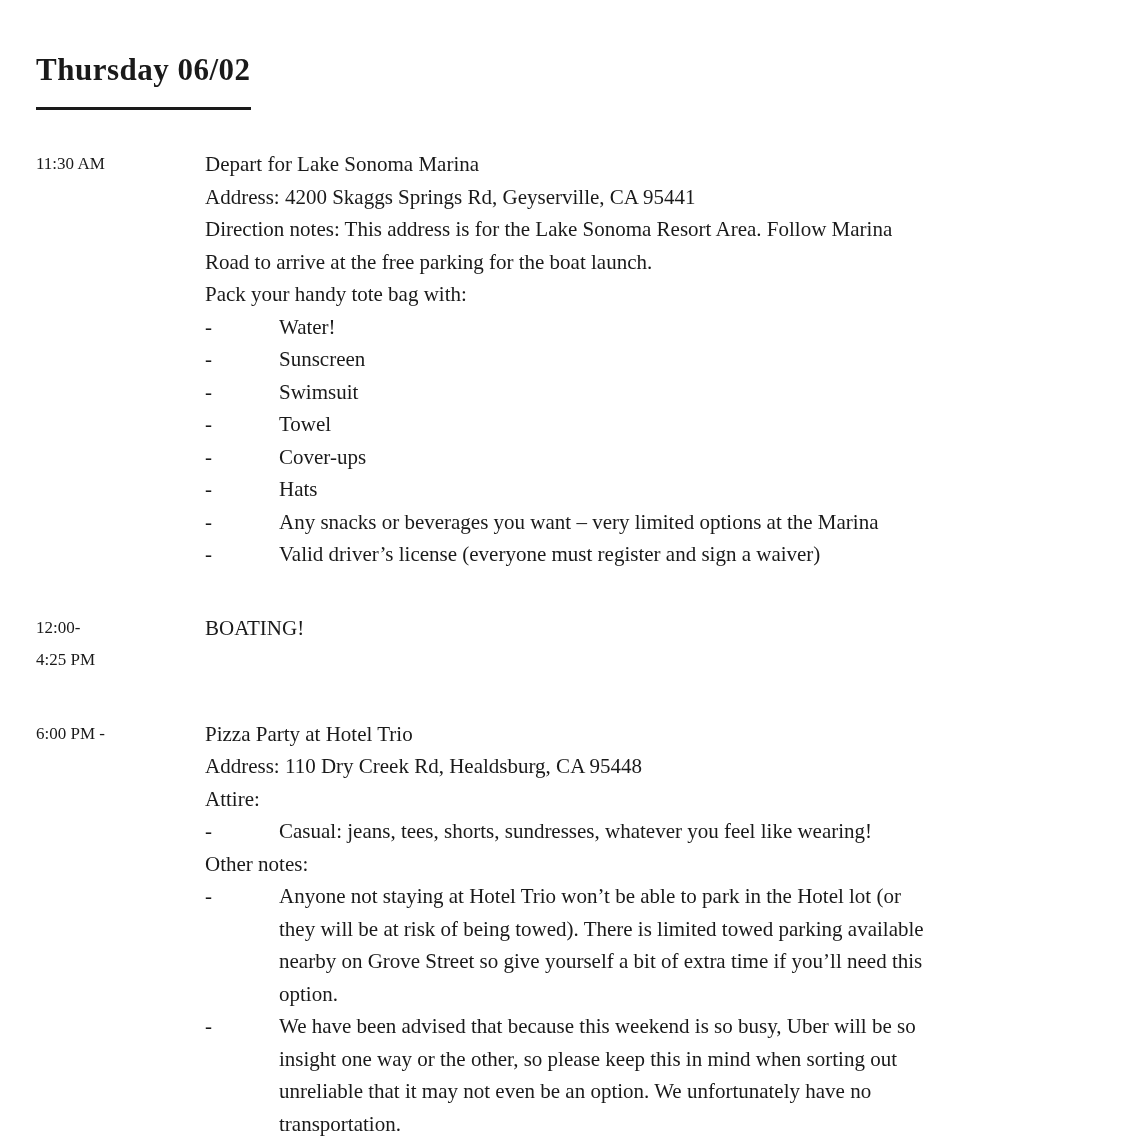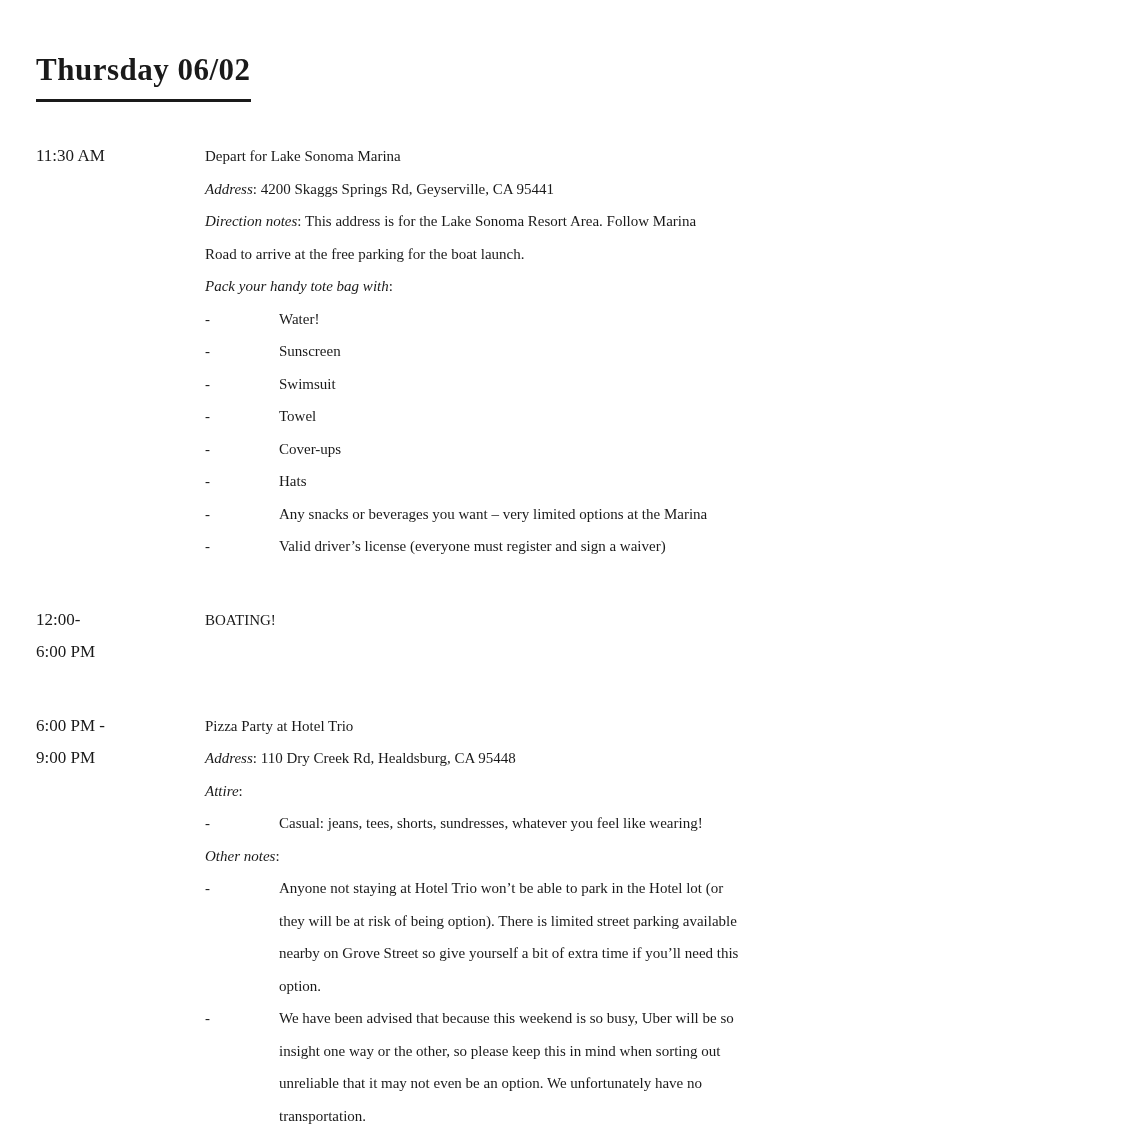--- a/index.html
+++ b/index.html
@@ -13,40 +13,40 @@
     font-family: "Liberation Serif", "DejaVu Serif", serif;
     color: #1a1a1a;
     overflow: hidden;
   }
   .day-heading {
     display: inline-block;
     font-size: 31px;
     font-weight: bold;
     letter-spacing: 0.5px;
     border-bottom: 3px solid #1a1a1a;
-    padding-bottom: 11px;
+    padding-bottom: 19px;
     margin: 0 0 38px 0;
   }
   .schedule { display: block; }
   .entry { display: flex; align-items: flex-start; }
   .entry + .entry { margin-top: 41px; }
   .time-cell {
     flex: 0 0 169px;
     font-size: 17px;
     line-height: 32.5px;
     white-space: nowrap;
   }
   .entry-content {
     flex: 1 1 auto;
-    font-size: 15px;
+    font-size: 21px;
     line-height: 32.5px;
     max-width: 900px;
   }
   .entry-line { min-height: 32.5px; }
-  .field-label { font-style: italic; }
+  .field-label { }
   .bullet-row { display: flex; align-items: flex-start; }
   .bullet-dash { flex: 0 0 38px; }
   .bullet-text { flex: 1 1 auto; margin-left: 36px; }
 </style>
 </head>
 <body>
 
 <div class="page">
   <h1 class="day-heading">Thursday 06/02</h1>
   <div class="schedule">
@@ -106,47 +106,46 @@
             <span class="bullet-dash">-</span>
             <span class="bullet-text">
               <div class="entry-line">Valid driver’s license (everyone must register and sign a waiver)</div>
             </span>
           </div>
         </div>
       </div>
       <div class="entry">
         <div class="time-cell">
           <div class="entry-line">12:00-</div>
-          <div class="entry-line">6:00 PM</div>
+          <div class="entry-line">4:25 PM</div>
         </div>
         <div class="entry-content">
           <div class="entry-line">BOATING!</div>
         </div>
       </div>
       <div class="entry">
         <div class="time-cell">
           <div class="entry-line">6:00 PM -</div>
-          <div class="entry-line">9:00 PM</div>
         </div>
         <div class="entry-content">
           <div class="entry-line">Pizza Party at Hotel Trio</div>
           <div class="entry-line"><span class="field-label">Address</span><span>: 110 Dry Creek Rd, Healdsburg, CA 95448</span></div>
           <div class="entry-line"><span class="field-label">Attire</span><span>:</span></div>
           <div class="bullet-row entry-line">
             <span class="bullet-dash">-</span>
             <span class="bullet-text">
               <div class="entry-line">Casual: jeans, tees, shorts, sundresses, whatever you feel like wearing!</div>
             </span>
           </div>
           <div class="entry-line"><span class="field-label">Other notes</span><span>:</span></div>
           <div class="bullet-row entry-line">
             <span class="bullet-dash">-</span>
             <span class="bullet-text">
               <div class="entry-line">Anyone not staying at Hotel Trio won’t be able to park in the Hotel lot (or</div>
-              <div class="entry-line">they will be at risk of being option). There is limited street parking available</div>
+              <div class="entry-line">they will be at risk of being towed). There is limited towed parking available</div>
               <div class="entry-line">nearby on Grove Street so give yourself a bit of extra time if you’ll need this</div>
               <div class="entry-line">option.</div>
             </span>
           </div>
           <div class="bullet-row entry-line">
             <span class="bullet-dash">-</span>
             <span class="bullet-text">
               <div class="entry-line">We have been advised that because this weekend is so busy, Uber will be so</div>
               <div class="entry-line">insight one way or the other, so please keep this in mind when sorting out</div>
               <div class="entry-line">unreliable that it may not even be an option. We unfortunately have no</div>

